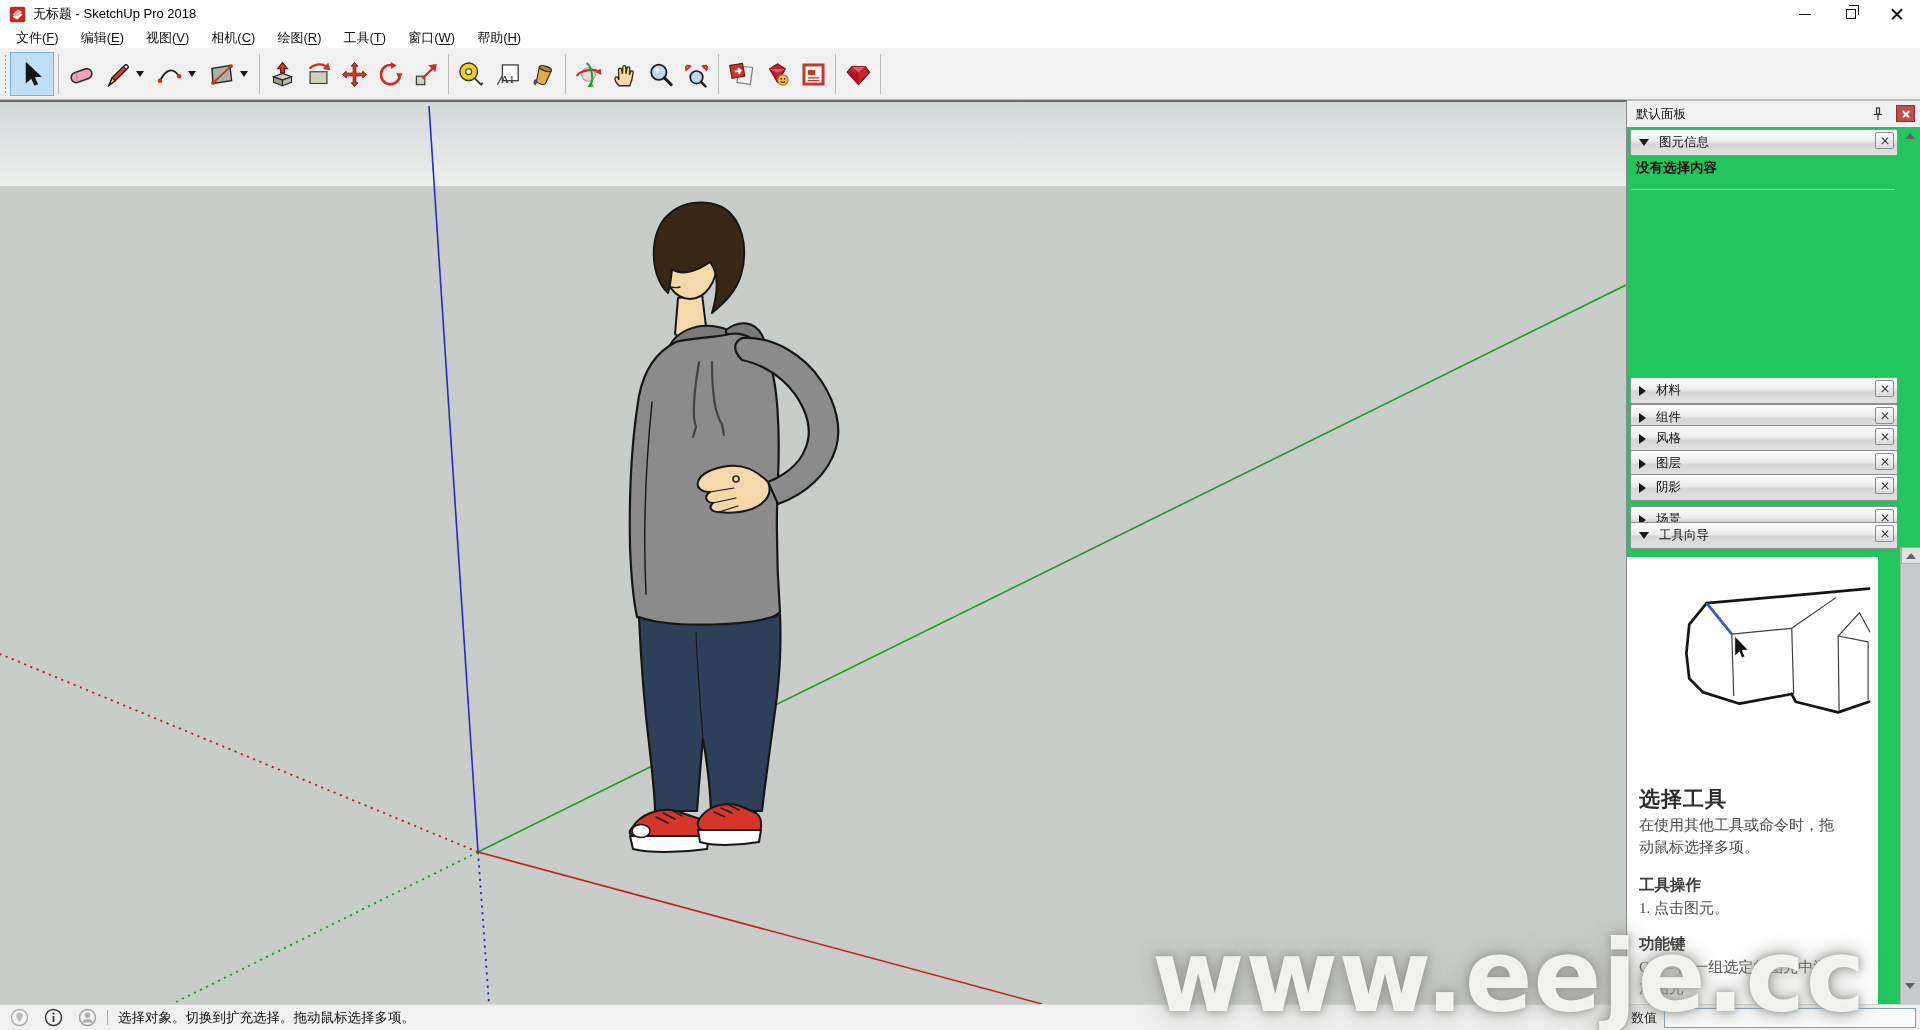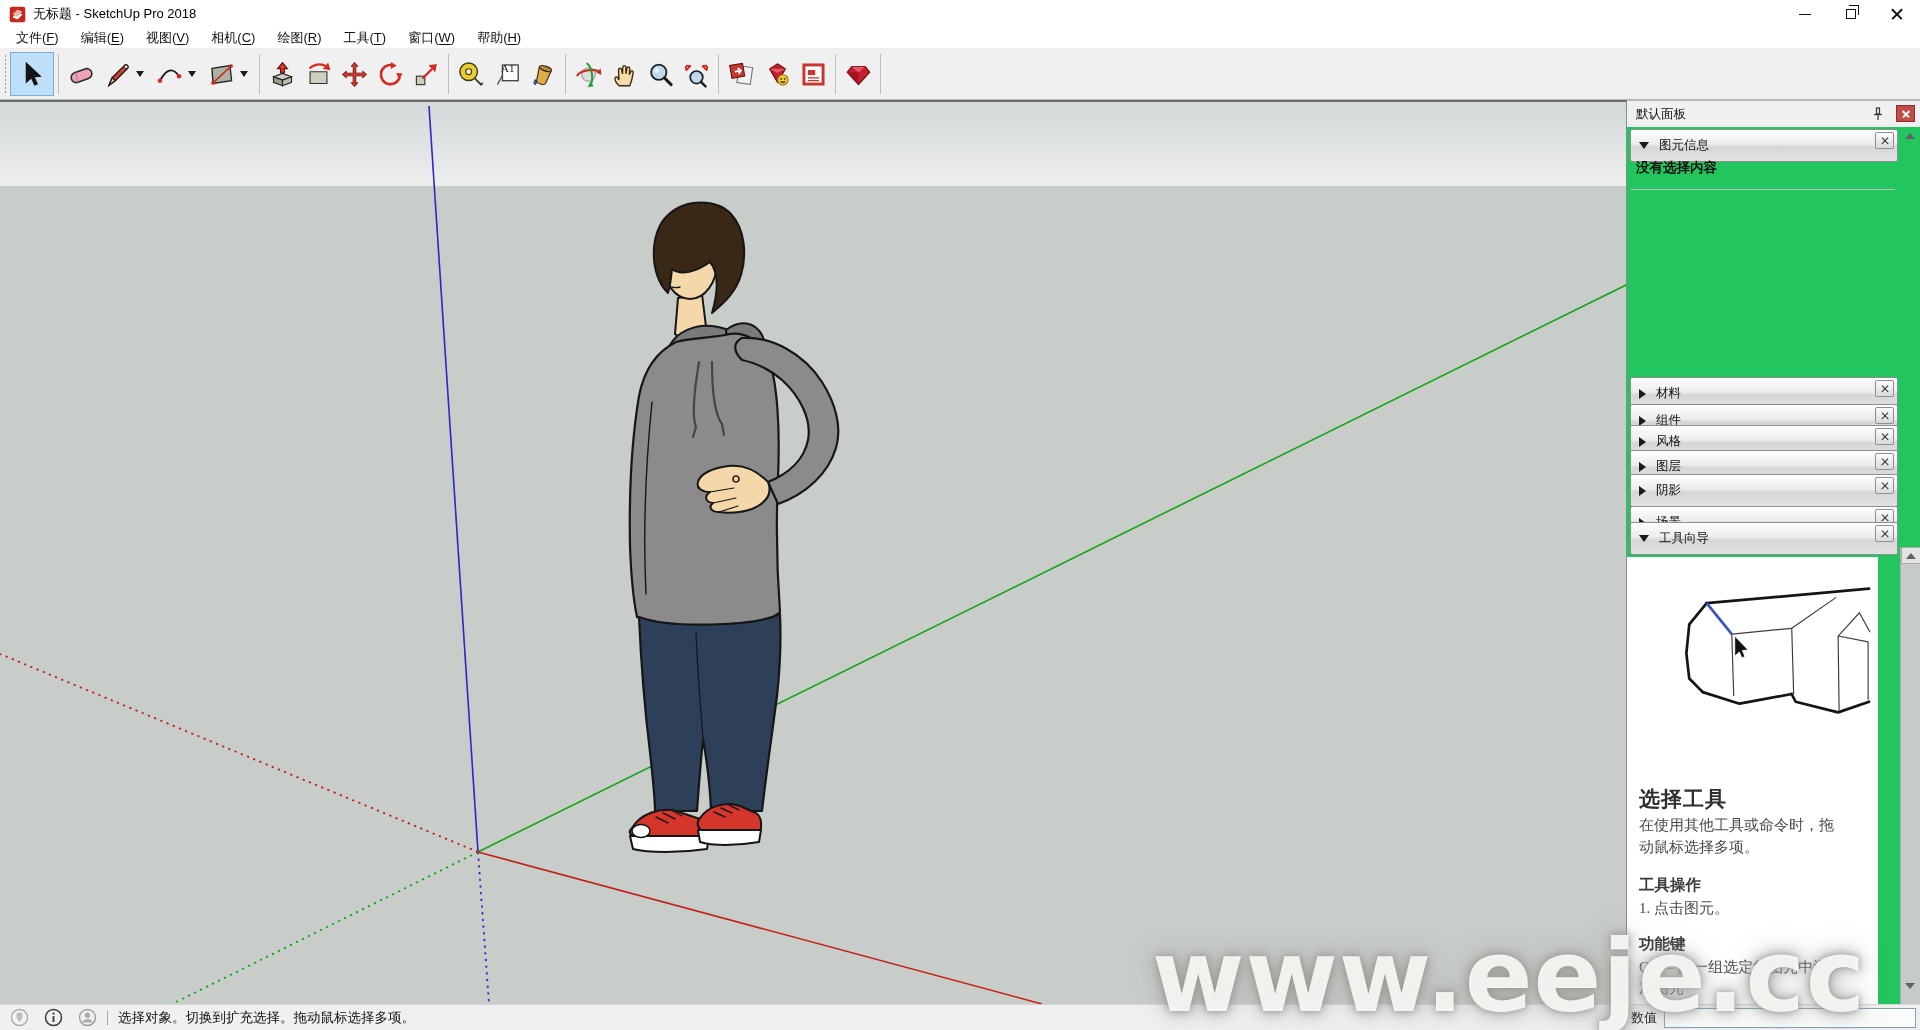--- a/index.html
+++ b/index.html
@@ -31,38 +31,38 @@
   .toolbar { height:51px; background:#F0F0F0; display:flex; align-items:center; padding-left:2px; border-bottom:1px solid #B9B9B9; }
   .grip { width:5px; height:42px; margin-right:3px;
     background-image:radial-gradient(#9a9a9a 1px, transparent 1.1px);
     background-size:5px 4px; background-position:1px 1px; }
   .tool-btn { position:relative; width:36px; height:44px; display:flex; align-items:center; justify-content:center; border:1px solid transparent; }
   .tool-btn svg { width:27px; height:27px; display:block; }
   .tool-btn.active { background:#BEDFF7; border:1px solid #79AFD9; width:44px; height:44px; }
   .tool-btn.active svg { width:30px; height:30px; }
   .tool-sep { width:1px; height:40px; background:#BDBDBD; margin:0 4px; }
   .dd-arrow { width:0; height:0; border-left:4.5px solid transparent; border-right:4.5px solid transparent; border-top:6px solid #1a1a1a; margin:0 7px 0 1px; align-self:center; }
-  .a1glyph { position:absolute; left:11px; top:9px; font-size:11px; color:#222; font-family:"Liberation Serif","DejaVu Serif",serif; }
+  .a1glyph { position:absolute; left:11px; top:20px; font-size:11px; color:#222; font-family:"Liberation Serif","DejaVu Serif",serif; }
 
   
   .main { position:relative; height:904px; }
   .viewport { position:absolute; left:0; top:0; width:1627px; height:904px; border-top:2px solid #6F6F6F; border-right:1px solid #8a8a8a; overflow:hidden;
     background:linear-gradient(#D3D8D9 0px,#ECEEEC 82px,#ECEEEC 84px,#C9CDC9 84px,#C9CDC9 100%); }
   .viewport svg.scene { position:absolute; left:0; top:0; }
 
   
   .panel { position:absolute; right:0; top:0; width:293px; height:904px; background:#22c55e; border-top:1px solid #B9B9B9; }
   .panel-titlebar { position:absolute; left:0; top:0; width:293px; height:26px; background:#F0F0F0; display:flex; align-items:center; }
   .panel-title { font-size:12.5px; color:#111; margin-left:9px; }
   .pin-btn { position:absolute; right:34px; top:5px; width:16px; height:16px; display:flex; align-items:center; justify-content:center; }
   .panel-close { position:absolute; right:5px; top:4px; width:19px; height:17px; background:#C14C48; border:1px solid #8E2F2C; color:#fff; display:flex; align-items:center; justify-content:center; }
   .panel-close .xmark { width:8px; height:8px; }
   .panel-close .xmark::before,.panel-close .xmark::after { width:9px; height:1.5px; }
 
-  .sec { position:absolute; left:3px; width:268px; height:33px; border:1px solid #8E8E8E; border-radius:2px;
+  .sec { position:absolute; left:3px; width:268px; height:27px; border:1px solid #8E8E8E; border-radius:2px;
     background:linear-gradient(#FEFEFE, #ECECEC 45%, #D6D6D6 55%, #E2E2E2); display:flex; align-items:center; }
   .sec-arrow { margin-left:8px; width:0; height:0; }
   .sec-arrow.down { border-left:5px solid transparent; border-right:5px solid transparent; border-top:7px solid #1a1a1a; }
   .sec-arrow.right { border-top:5px solid transparent; border-bottom:5px solid transparent; border-left:7px solid #1a1a1a; }
   .sec-label { font-size:12.5px; color:#101010; margin-left:10px; }
   .sec-close { position:absolute; right:3px; top:2px; width:19px; height:17px; border:1px solid #8E8E8E; border-radius:2px; background:linear-gradient(#FDFDFD,#DADADA); color:#333; display:flex; align-items:center; justify-content:center; }
   .sec-close .xmark { width:7px; height:7px; }
   .sec-close .xmark::before,.sec-close .xmark::after { width:9px; height:1.4px; }
 
   .entity-content { position:absolute; left:3px; top:52px; width:268px; height:30px; }

